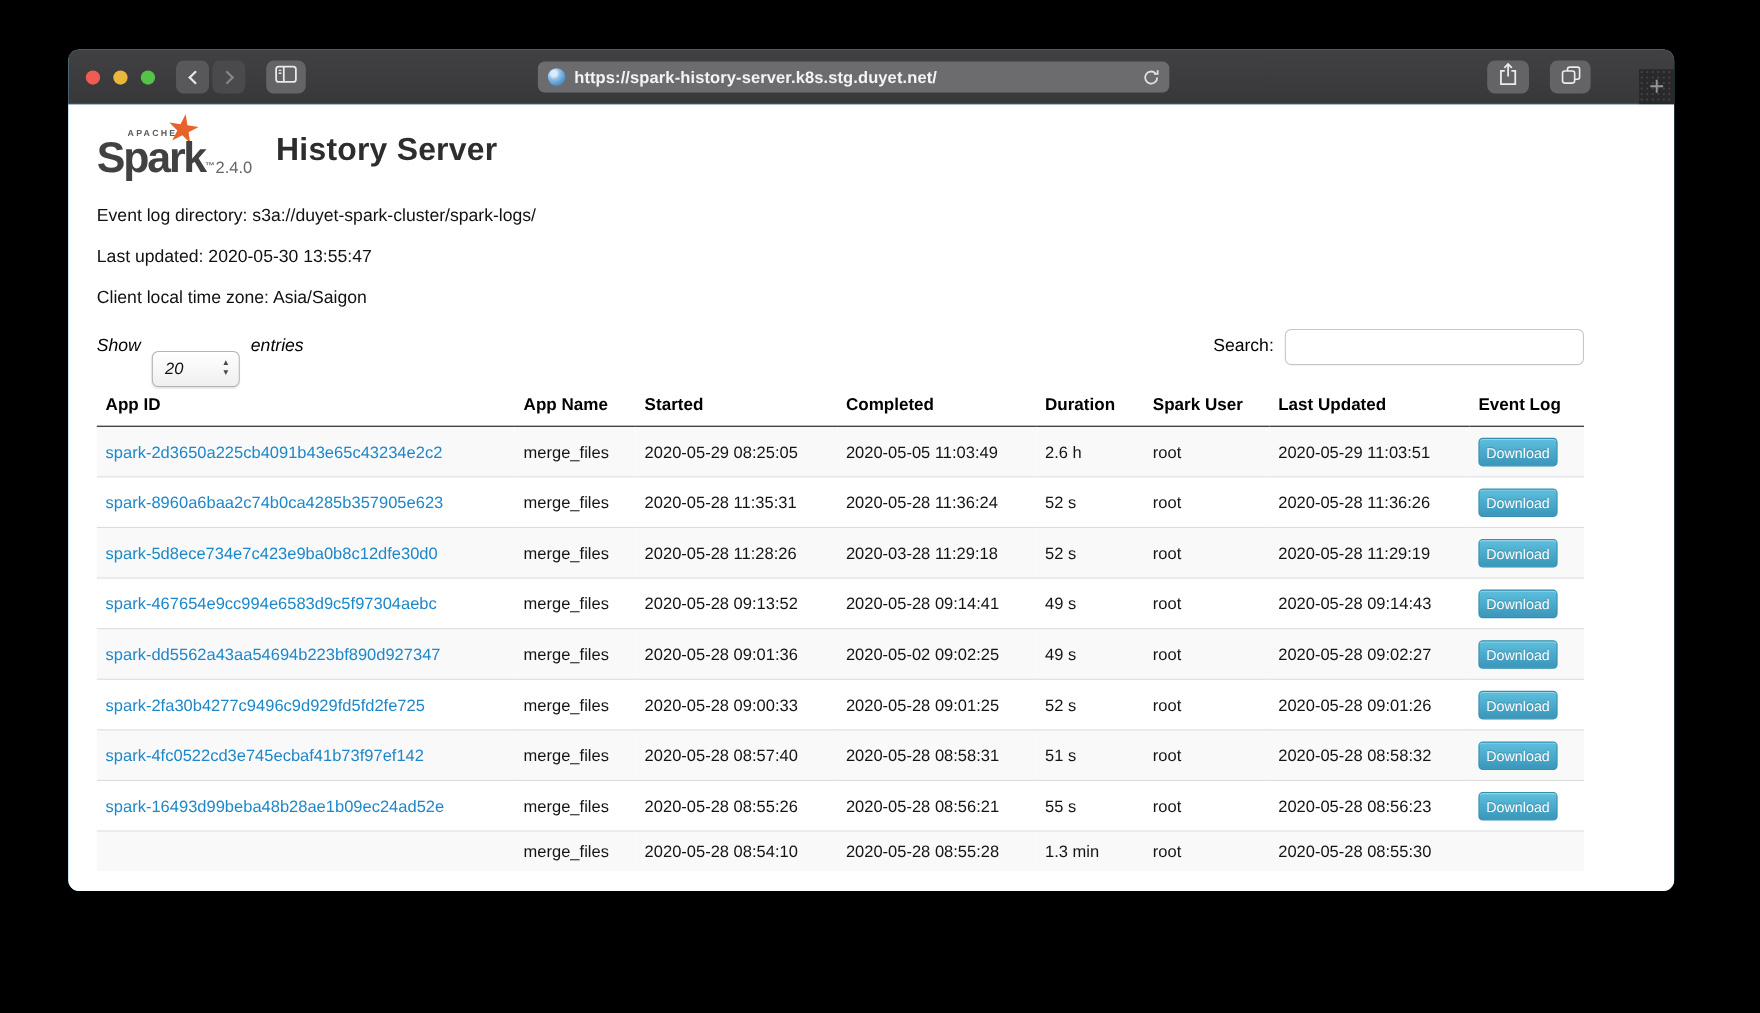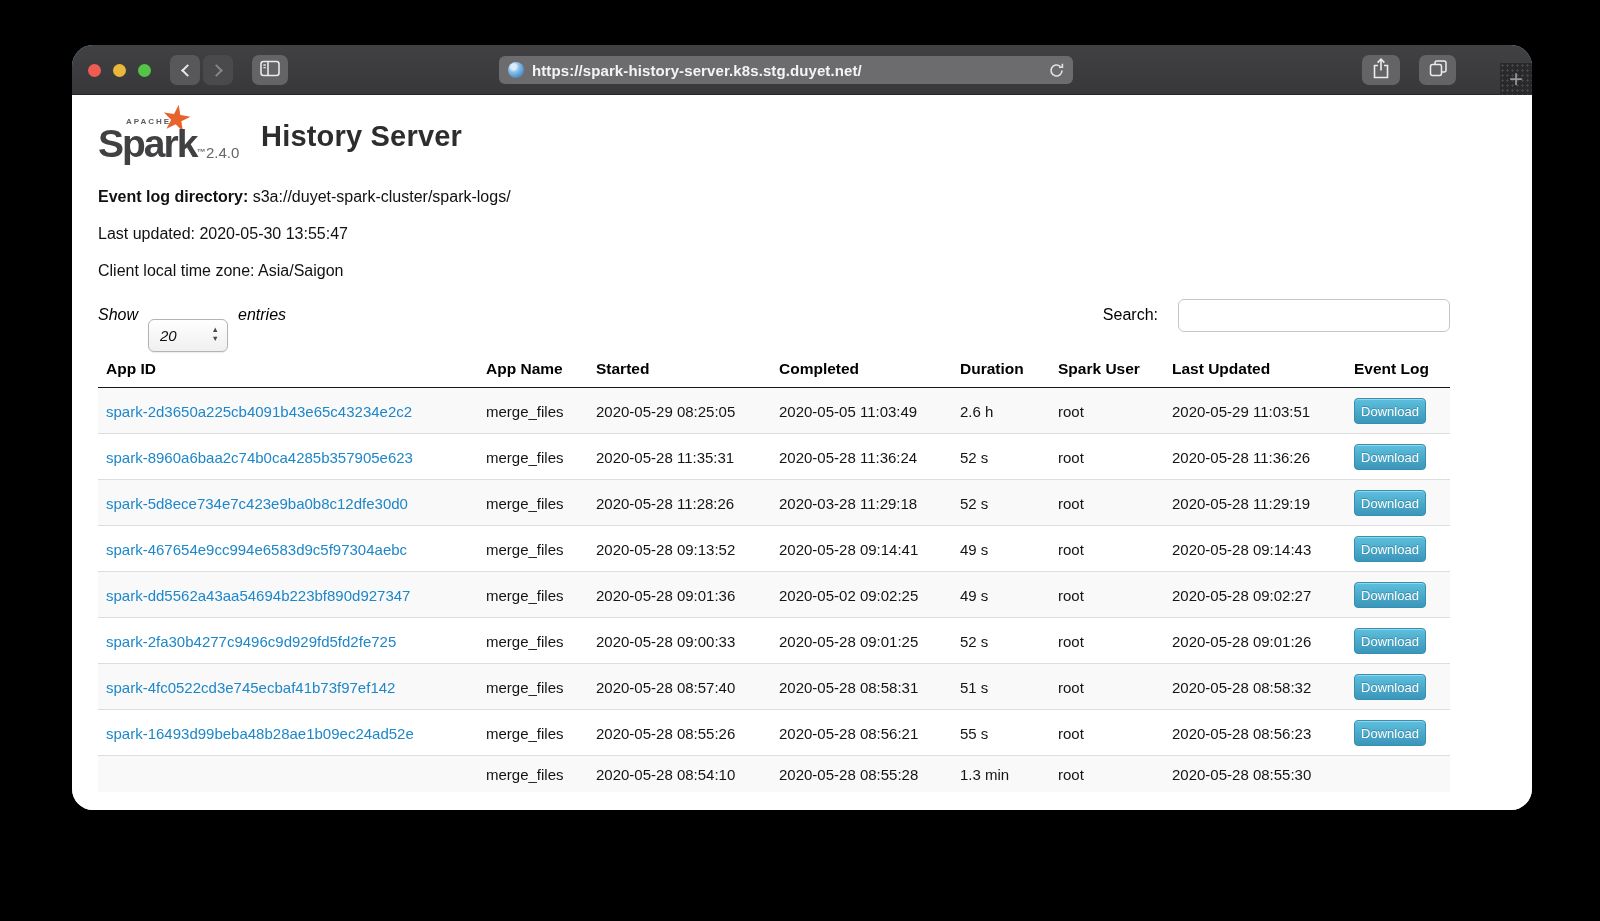--- a/index.html
+++ b/index.html
@@ -1,20 +1,20 @@
 <!DOCTYPE html>
 <html><head>
 <meta charset="utf-8">
 <style>
   * { margin: 0; padding: 0; box-sizing: border-box; }
   html, body { width: 1600px; height: 921px; background: #000; overflow: hidden;
     font-family: "Liberation Sans", "DejaVu Sans", sans-serif; }
 
-  .window { position: absolute; left: 72px; top: 45px; width: 1460px; height: 765px;
-    border-radius: 21px; overflow: hidden; background: #7dd3fc; }
+  .window { position: absolute; left: 62px; top: 45px; width: 1460px; height: 765px;
+    border-radius: 10px; overflow: hidden; background: #7dd3fc; }
 
   
   .chrome { position: relative; height: 50px;
     background: linear-gradient(#414143, #38383a);
     border-bottom: 1px solid #242426; }
   .traffic { position: absolute; top: 19px; left: 16px; display: flex; gap: 12px; }
   .light { width: 13px; height: 13px; border-radius: 50%; }
   .nav-btn { position: absolute; top: 10px; height: 30px; border-radius: 7px;
     display: flex; align-items: center; justify-content: center; }
   .btn-back    { left: 98px;  width: 30px; background: #58585a; }
@@ -55,32 +55,32 @@
     letter-spacing: -2px; color: #414042; line-height: 1; }
   .spark-tm { font-size: 9px; letter-spacing: 0; vertical-align: 2px; color: #6a6a6c; }
   .spark-star { position: absolute; left: 63px; top: -7px; font-size: 35px; color: #e8622c;
     transform: rotate(9deg); line-height: 1; }
   .spark-version { position: absolute; left: 108px; bottom: 4px; font-size: 15px; color: #666; }
   .page-title { position: absolute; left: 163px; top: 13px; font-size: 29px; font-weight: bold;
     color: #2d2d2d; letter-spacing: .2px; }
 
   .info { margin-top: 22px; font-size: 16px; color: #111; }
   .info-line { margin-bottom: 18px; line-height: 19px; }
-  .info-line b { font-weight: bold; }
+  .info-line b { font-weight: normal; }
 
   .controls { margin-top: 16px; width: 1352px; height: 34px;
     display: flex; align-items: center; justify-content: space-between; font-size: 16px; }
   .show-group { display: flex; align-items: center; gap: 10px; font-style: italic; }
   .select-box { position: relative; width: 80px; height: 33px; border: 1px solid #b4b4b4;
     border-radius: 6px; background: linear-gradient(#ffffff, #efefef);
     box-shadow: 0 1px 1px rgba(0,0,0,.08); display: flex; align-items: center;
     padding-left: 11px; font-size: 15px; color: #111; margin-top: 40px; }
   .select-arrows { position: absolute; right: 8px; top: 6px; display: flex;
     flex-direction: column; line-height: 1; color: #4a4a4a; font-size: 7.5px; gap: 2px; }
-  .search-group { display: flex; align-items: center; gap: 20px; justify-content: center; }
+  .search-group { display: flex; align-items: center; gap: 10px; justify-content: center; }
   .search-input { width: 272px; height: 33px; border: 1px solid #c6c6c6; border-radius: 6px;
     font-size: 16px; padding: 0 10px; outline: none; background: #fff;
     font-family: "Liberation Sans", sans-serif; }
 
   
   table.apps { margin-top: 20px; width: 1352px; border-collapse: collapse; table-layout: fixed;
     font-size: 15px; }
   table.apps th { text-align: left; font-weight: bold; color: #000; padding: 8px 8px 9px;
     border-bottom: 1px solid #161616; font-size: 15.5px; margin-left: 23px; }
   table.apps td { padding: 10px 8px 9px; border-top: 1px solid #ddd; color: #141414;

